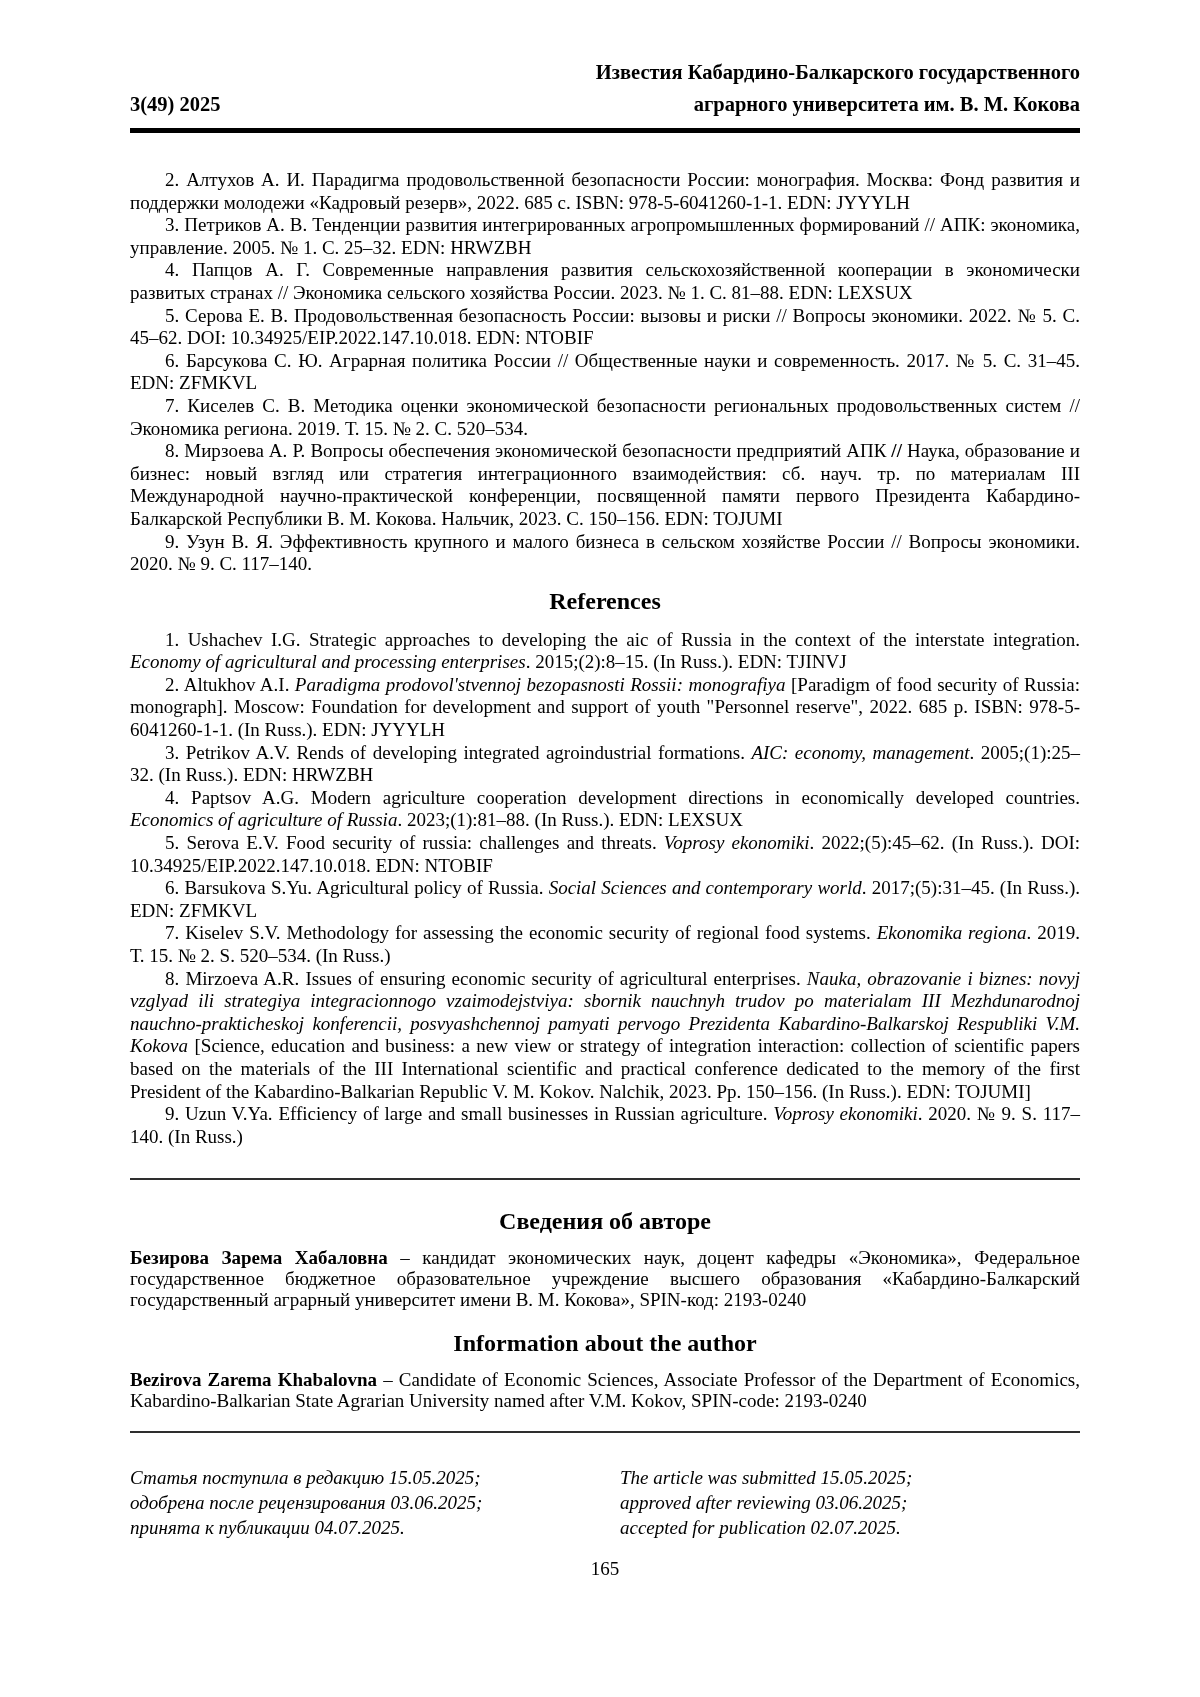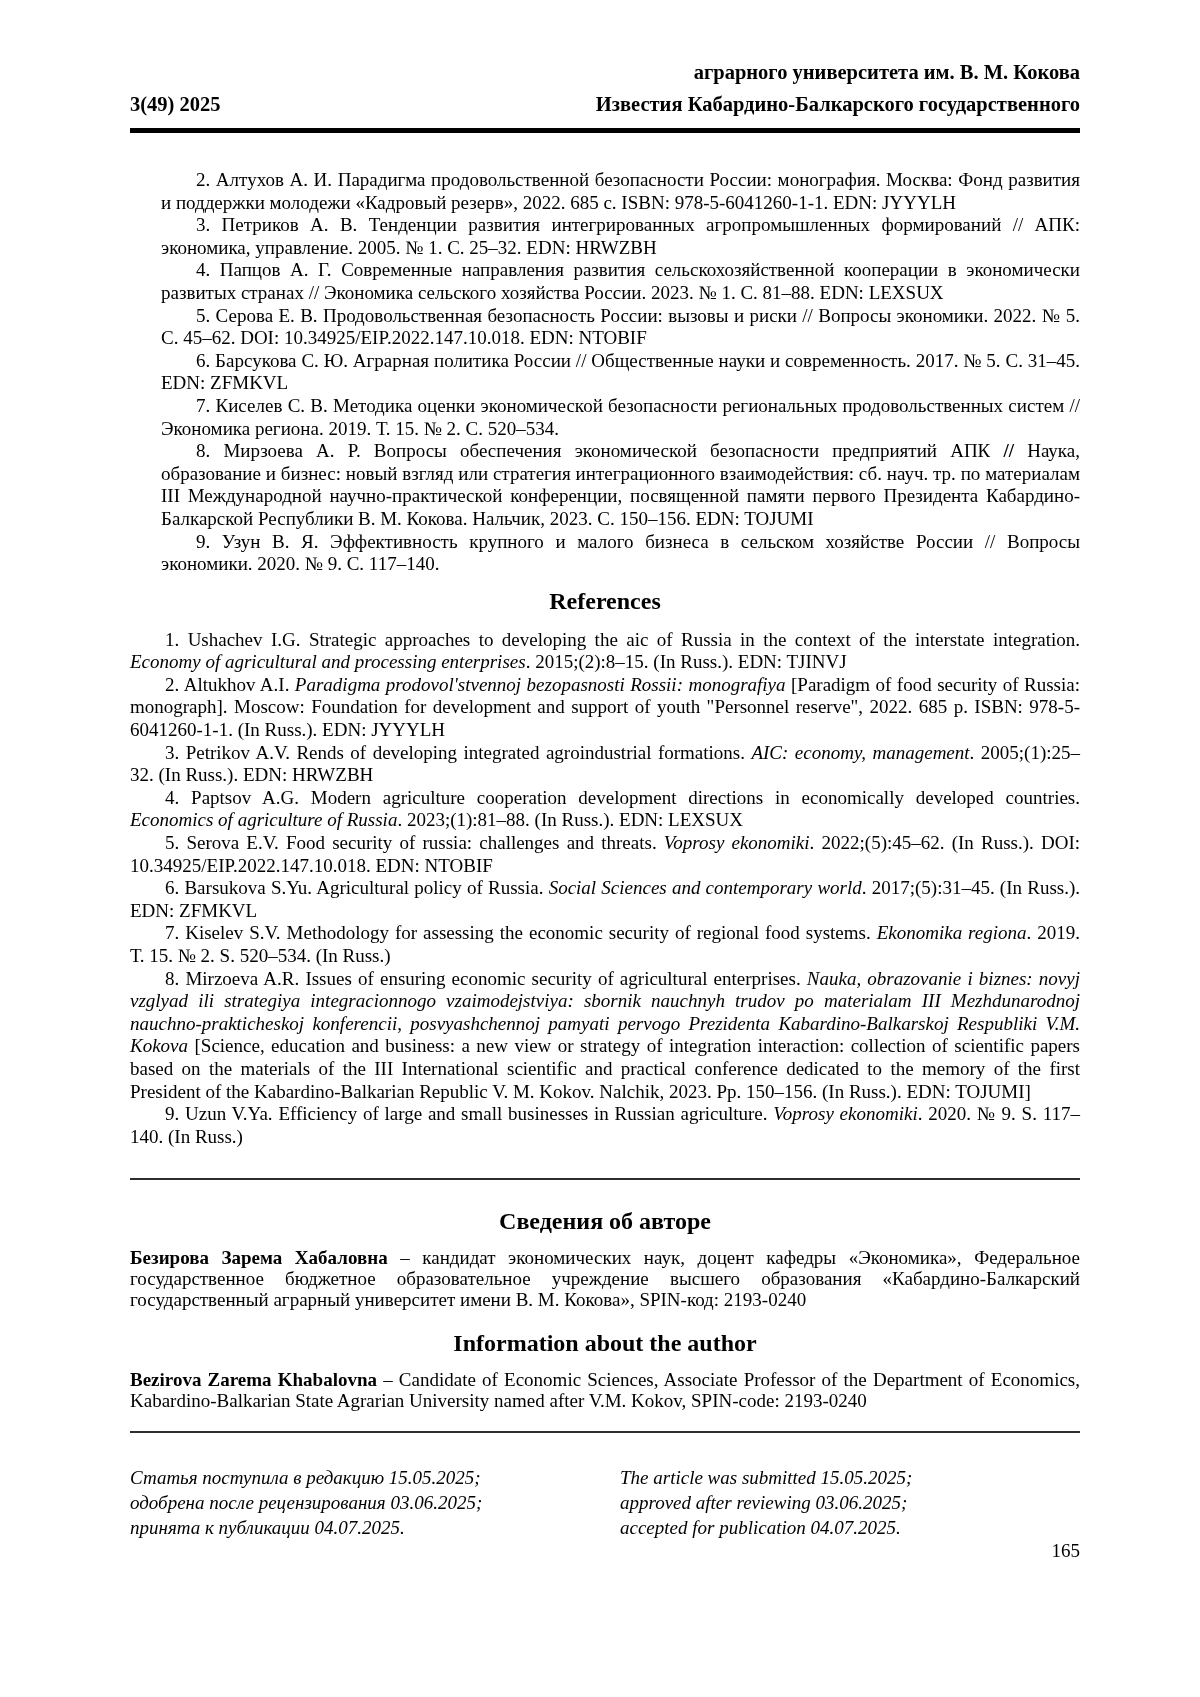--- a/index.html
+++ b/index.html
@@ -23,21 +23,21 @@
     font-weight: bold;
     font-size: 20.5px;
     line-height: 32px;
   }
   .journal-header .issue { white-space: nowrap; padding-bottom: 0px; }
   .journal-header .journal { text-align: right; }
   .rule-thick { height: 5px; background: #000; margin-top: 8px; }
   .rule-thin  { height: 2px; background: #2e2e2e; }
   .rule-thin.r1 { margin-top: 30px; }
   .rule-thin.r2 { margin-top: 20px; }
-  .refs-ru { margin-top: 36px; margin-left: 31px; }
+  .refs-ru { margin-top: 36px; }
   .refs-en { margin-top: 0; }
   .ref {
     margin: 0;
     text-align: justify;
     text-indent: 35px;
     line-height: 22.6px;
   }
   .section-heading {
     text-align: center;
     font-weight: bold;
@@ -55,32 +55,32 @@
   }
   .dates {
     display: flex;
     margin-top: 32px;
     font-style: italic;
     line-height: 25px;
     justify-content: space-between;
   }
   .dates .col-ru { width: 490px; }
   .dates .col-en { flex: 1; }
-  .page-number { text-align: right; }
+  .page-number { text-align: center; margin-top: 18px; }
 </style>
 </head>
 <body>
 
 <div class="page">
 
   <div class="journal-header">
     <div class="issue">3(49) 2025</div>
     <div class="journal">
+      <div>Известия Кабардино-Балкарского государственного</div>
       <div>аграрного университета им. В. М. Кокова</div>
-      <div>Известия Кабардино-Балкарского государственного</div>
     </div>
   </div>
 
   <div class="rule-thick"></div>
 
   <section class="refs-ru">
       <p class="ref"><span>2. Алтухов А. И. Парадигма продовольственной безопасности России: монография. Москва: Фонд развития и поддержки молодежи «Кадровый резерв», 2022. 685 с. ISBN: 978-5-6041260-1-1. EDN: JYYYLH</span></p>
       <p class="ref"><span>3. Петриков А. В. Тенденции развития интегрированных агропромышленных формирований // АПК: экономика, управление. 2005. № 1. С. 25–32. EDN: HRWZBH</span></p>
       <p class="ref"><span>4. Папцов А. Г. Современные направления развития сельскохозяйственной кооперации в экономически развитых странах // Экономика сельского хозяйства России. 2023. № 1. С. 81–88. EDN: LEXSUX</span></p>
       <p class="ref"><span>5. Серова Е. В. Продовольственная безопасность России: вызовы и риски // Вопросы экономики. 2022. № 5. С. 45–62. DOI: 10.34925/EIP.2022.147.10.018. EDN: NTOBIF</span></p>
@@ -118,19 +118,19 @@
 
   <div class="dates">
     <div class="col-ru">
         <div>Статья поступила в редакцию 15.05.2025;</div>
         <div>одобрена после рецензирования 03.06.2025;</div>
         <div>принята к публикации 04.07.2025.</div>
       </div>
     <div class="col-en">
         <div>The article was submitted 15.05.2025;</div>
         <div>approved after reviewing 03.06.2025;</div>
-        <div>accepted for publication 04.07.2025.</div>
+        <div>accepted for publication 02.07.2025.</div>
       </div>
   </div>
 
   <div class="page-number">165</div>
 
 </div>
 
 </body></html>

